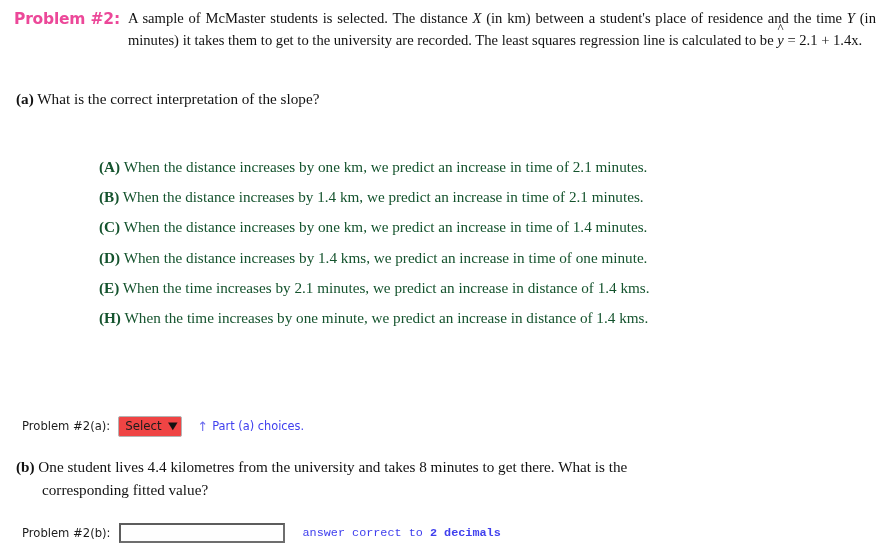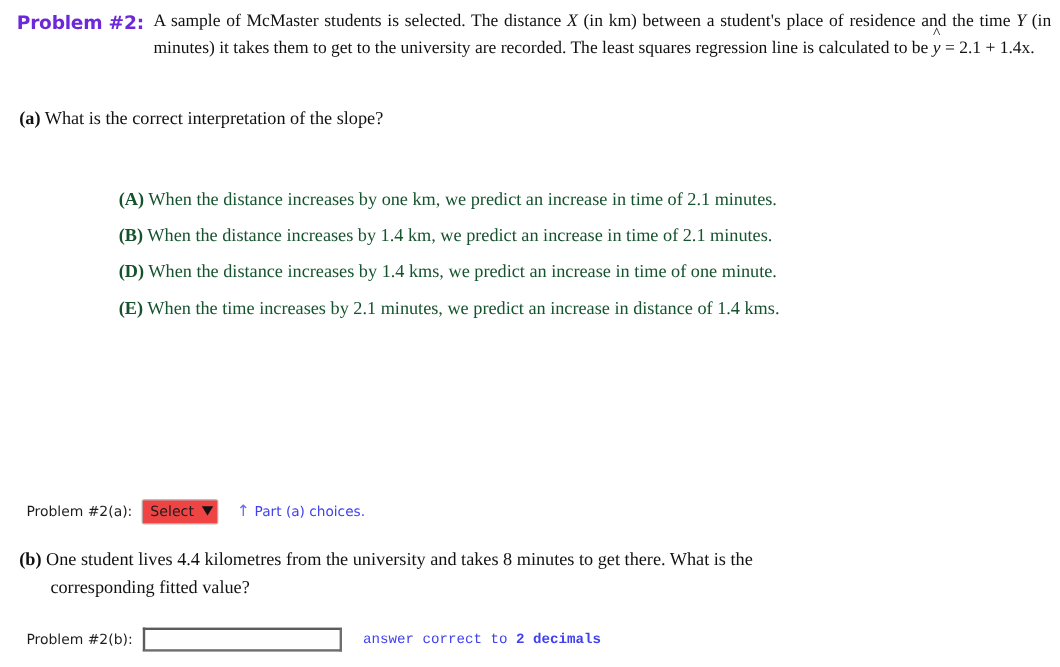--- a/index.html
+++ b/index.html
@@ -23,21 +23,21 @@
     left: 14px;
     top: 8px;
     width: 862px;
     display: flex;
     align-items: flex-start;
   }
   .problem-label {
     font-family: "DejaVu Sans", sans-serif;
     font-weight: bold;
     font-size: 15.5px;
-    color: #6d28d9;
+    color: #ec4899;
     white-space: nowrap;
     line-height: 21px;
     padding-top: 1px;
     letter-spacing: -0.2px;
   }
   .problem-statement {
     font-family: Liberation Serif, serif;
     font-size: 14.6px;
     line-height: 21.5px;
     text-align: justify;
@@ -223,26 +223,34 @@
 <div class="choices">
   <div class="choice">
     <span class="choice-letter">(A)</span>
     <span>When the distance increases by one km, we predict an increase in time of 2.1 minutes.</span>
   </div>
   <div class="choice">
     <span class="choice-letter">(B)</span>
     <span>When the distance increases by 1.4 km, we predict an increase in time of 2.1 minutes.</span>
   </div>
   <div class="choice">
+    <span class="choice-letter">(C)</span>
+    <span>When the distance increases by one km, we predict an increase in time of 1.4 minutes.</span>
+  </div>
+  <div class="choice">
     <span class="choice-letter">(D)</span>
     <span>When the distance increases by 1.4 kms, we predict an increase in time of one minute.</span>
   </div>
   <div class="choice">
     <span class="choice-letter">(E)</span>
     <span>When the time increases by 2.1 minutes, we predict an increase in distance of 1.4 kms.</span>
+  </div>
+  <div class="choice">
+    <span class="choice-letter">(H)</span>
+    <span>When the time increases by one minute, we predict an increase in distance of 1.4 kms.</span>
   </div>
 </div>
 
 <div class="answer-row-a">
   <span class="answer-label">Problem #2(a):</span>
   <div class="select-box">
     <span>Select</span>
     <span class="select-caret">▼</span>
   </div>
   <span class="hint-link">

